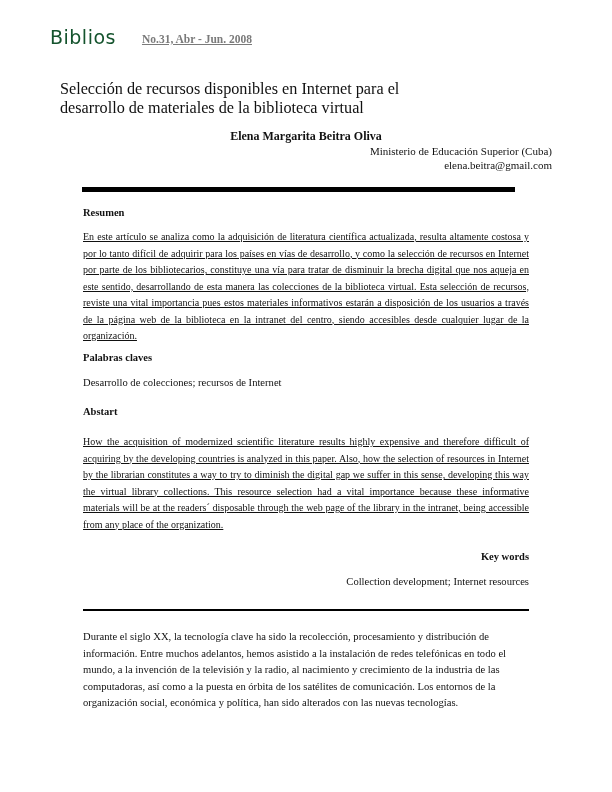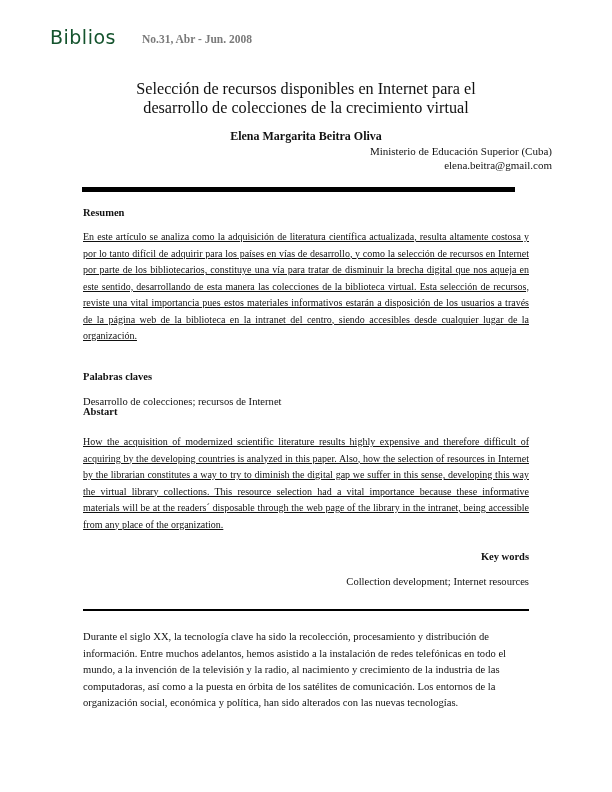--- a/index.html
+++ b/index.html
@@ -31,27 +31,28 @@
       font-weight: normal;
     }
     .issue {
       margin-left: 26px;
       font-family: "Liberation Serif", serif;
       font-size: 11.5px;
       color: #7a7a7a;
       font-weight: bold;
       position: relative;
       top: -1px;
+      text-decoration: underline;
     }
     .title {
       position: absolute;
       left: 60px;
       width: 492px;
       top: 80px;
-      text-align: center;
+      text-align: left;
       font-size: 16.2px;
       line-height: 19px;
       font-weight: normal;
       color: #111;
     }
     .author-block {
       position: absolute;
       left: 60px;
       width: 492px;
       top: 128px;
@@ -115,37 +116,37 @@
 </head>
 <body>
 
 <div class="header">
   <span class="logo">Biblios</span>
   <span class="issue">No.31, Abr - Jun. 2008</span>
 </div>
 
 <div class="title">
   <div>Selección de recursos disponibles en Internet para el</div>
-  <div>desarrollo de colecciones de la crecimiento virtual</div>
+  <div>desarrollo de materiales de la biblioteca virtual</div>
 </div>
 
 <div class="author-block">
   <div class="author">Elena Margarita Beitra Oliva</div>
   <div class="affiliation">Ministerio de Educación Superior (Cuba)</div>
   <div class="email">elena.beitra@gmail.com</div>
 </div>
 
 <div class="thick-rule"></div>
 
 <div class="section" style="top:206px;">
   <div class="heading">Resumen</div>
   <div class="para" style="margin-top:10px;">En este artículo se analiza como la adquisición  de literatura científica actualizada, resulta altamente costosa y por lo tanto difícil de adquirir para los países en vías de desarrollo, y como la selección de recursos en Internet por parte de los bibliotecarios,  constituye una vía para tratar de disminuir la brecha digital que nos aqueja en este sentido, desarrollando de esta manera las colecciones de la biblioteca virtual. Esta selección de recursos, reviste una vital importancia pues estos  materiales informativos estarán  a disposición de los usuarios a través de la página  web de la biblioteca en la intranet del centro, siendo accesibles desde cualquier lugar de la organización.</div>
 </div>
 
-<div class="section" style="top:370px;">
+<div class="section" style="top:351px;">
   <div class="heading">Palabras claves</div>
   <div class="para-left" style="margin-top:11px;">Desarrollo de colecciones; recursos de Internet</div>
 </div>
 
 <div class="section" style="top:405px;">
   <div class="heading">Abstart</div>
   <div class="para" style="margin-top:16px;">How the acquisition of modernized scientific literature results highly expensive and therefore difficult of acquiring by the developing countries is analyzed in this paper. Also, how the selection of resources in Internet by the librarian constitutes a way to try to diminish the digital gap we suffer in this sense, developing this way the virtual library collections. This resource selection had a vital importance because these informative materials will be at the readers´ disposable through the web page of the library in the intranet, being accessible from any place of the organization.</div>
 </div>
 
 <div class="section" style="top:550px;text-align:right;">

